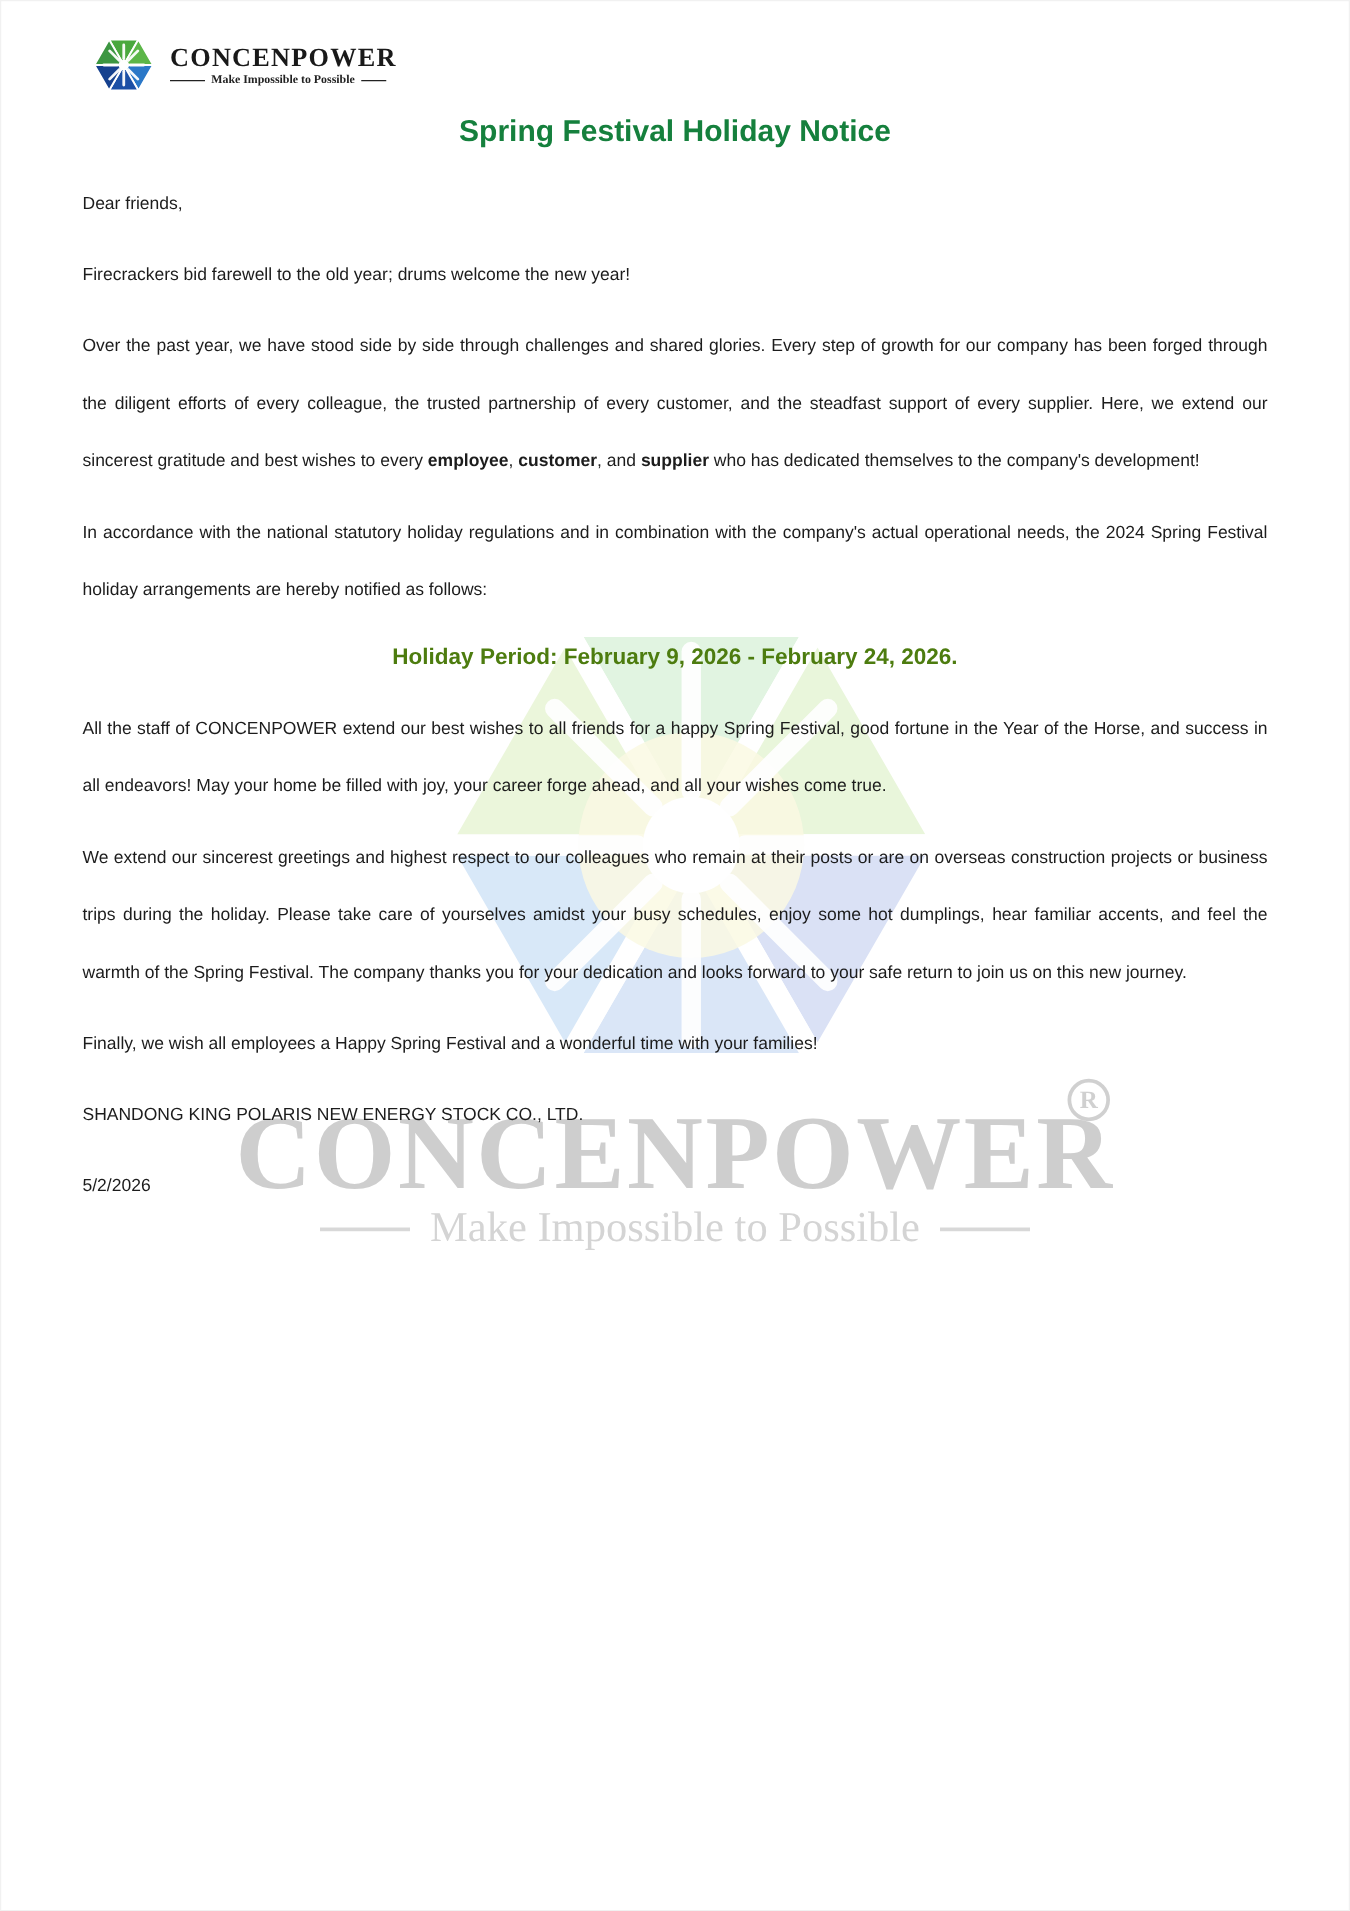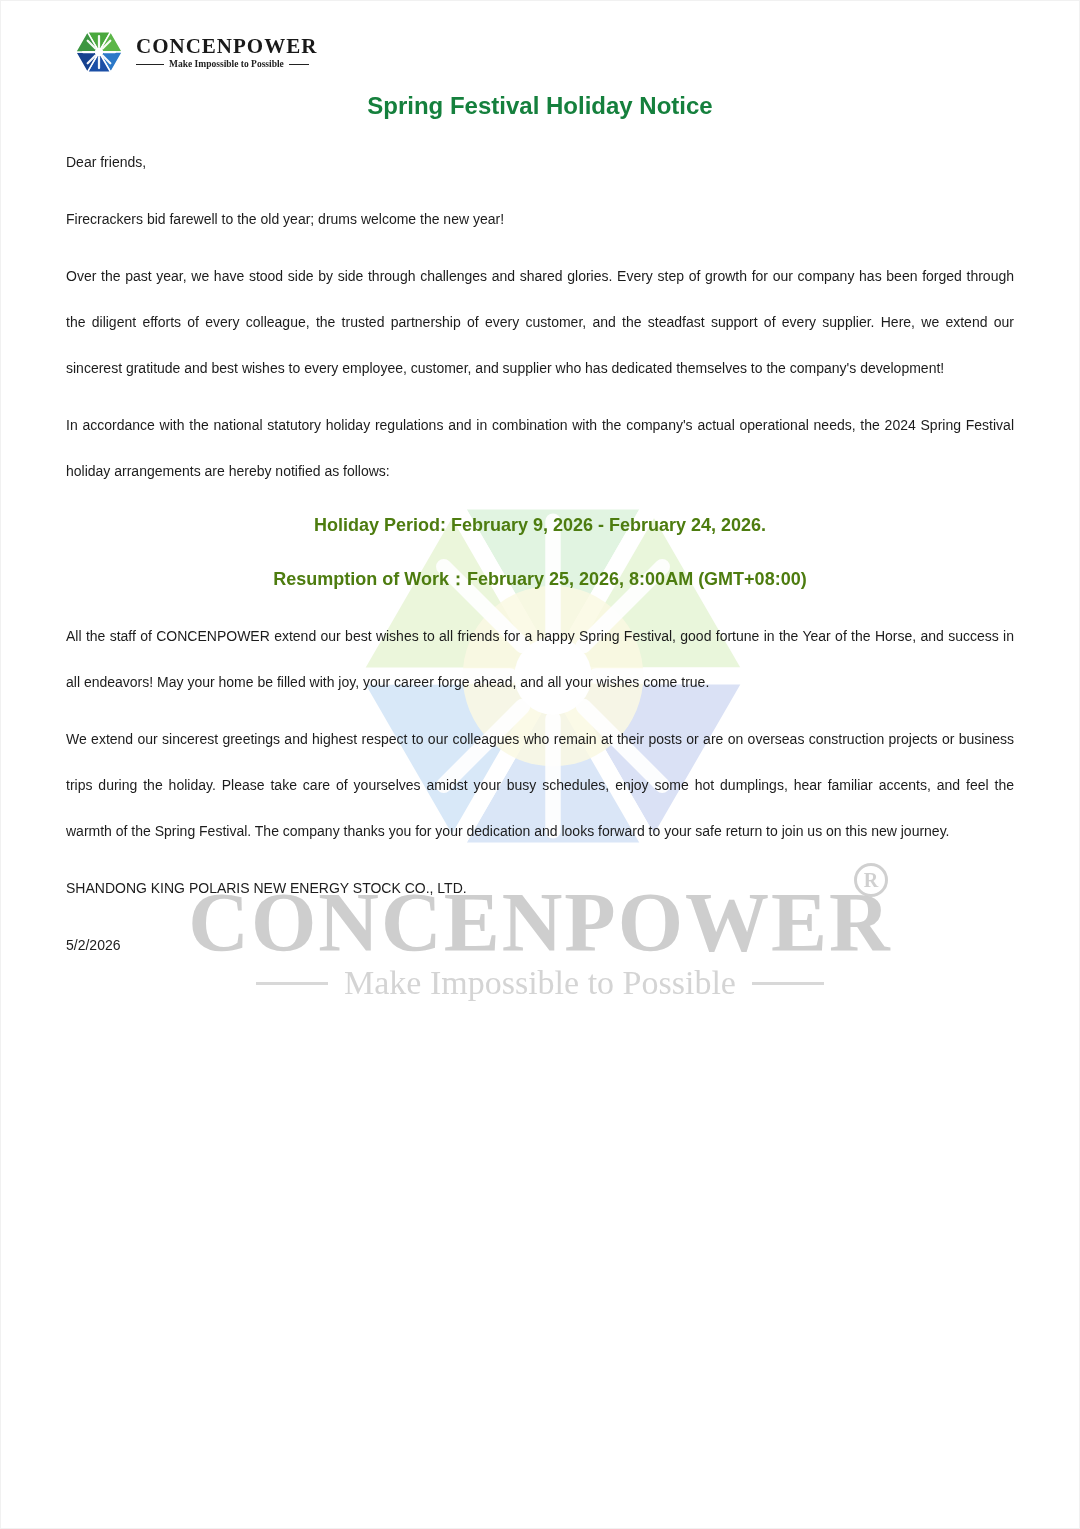--- a/index.html
+++ b/index.html
@@ -64,21 +64,21 @@
   }
 
   .content p { margin:11px 0 0 0; font-size:14px; line-height:46px; }
   p.salutation { margin-top:18px; }
   p.just { text-align:justify; }
   p.center-bold {
     margin-top:8px; text-align:center; font-weight:bold;
     font-size:18px; line-height:46px; color:#4d7c0f;
   }
   p.closing { margin-top:58px; }
-  b { font-weight:normal; }
+  b { font-weight:bold; }
 </style>
 </head>
 <body>
 
 <div class="page">
 
   <div class="watermark">
     <svg class="wm-logo" viewBox="0 0 100 100" xmlns="http://www.w3.org/2000/svg">
       <g stroke="#ffffff" stroke-width="4" stroke-linejoin="round">
         <polygon points="50,50 73.5,9.3 26.5,9.3" fill="#c9ecc9"></polygon>
@@ -152,25 +152,25 @@
     <p class="salutation">Dear friends,</p>
 
     <p>Firecrackers bid farewell to the old year; drums welcome the new year!</p>
 
     <p class="just"><span>Over the past year, we have stood side by side through challenges and shared glories. Every step of growth for our company has been forged through the diligent efforts of every colleague, the trusted partnership of every customer, and the steadfast support of every supplier. Here, we extend our sincerest gratitude and best wishes to every </span><b>employee</b><span>, </span><b>customer</b><span>, and </span><b>supplier</b><span> who has dedicated themselves to the company's development!</span></p>
 
     <p class="just">In accordance with the national statutory holiday regulations and in combination with the company's actual operational needs, the 2024 Spring Festival holiday arrangements are hereby notified as follows:</p>
 
     <p class="center-bold">Holiday Period: February 9, 2026 - February 24, 2026.</p>
 
-    <p class="center-bold">Resumption of Work：February 25, 2026, 8:00AM (GMT+08:00)</p>
 
     <p class="just">All the staff of CONCENPOWER extend our best wishes to all friends for a happy Spring Festival, good fortune in the Year of the Horse, and success in all endeavors! May your home be filled with joy, your career forge ahead, and all your wishes come true.</p>
 
     <p class="just">We extend our sincerest greetings and highest respect to our colleagues who remain at their posts or are on overseas construction projects or business trips during the holiday. Please take care of yourselves amidst your busy schedules, enjoy some hot dumplings, hear familiar accents, and feel the warmth of the Spring Festival. The company thanks you for your dedication and looks forward to your safe return to join us on this new journey.</p>
 
+    <p>Finally, we wish all employees a Happy Spring Festival and a wonderful time with your families!</p>
 
 
     <p>SHANDONG KING POLARIS NEW ENERGY STOCK CO., LTD.</p>
 
     <p>5/2/2026</p>
   </div>
 </div>
 
 </body></html>

